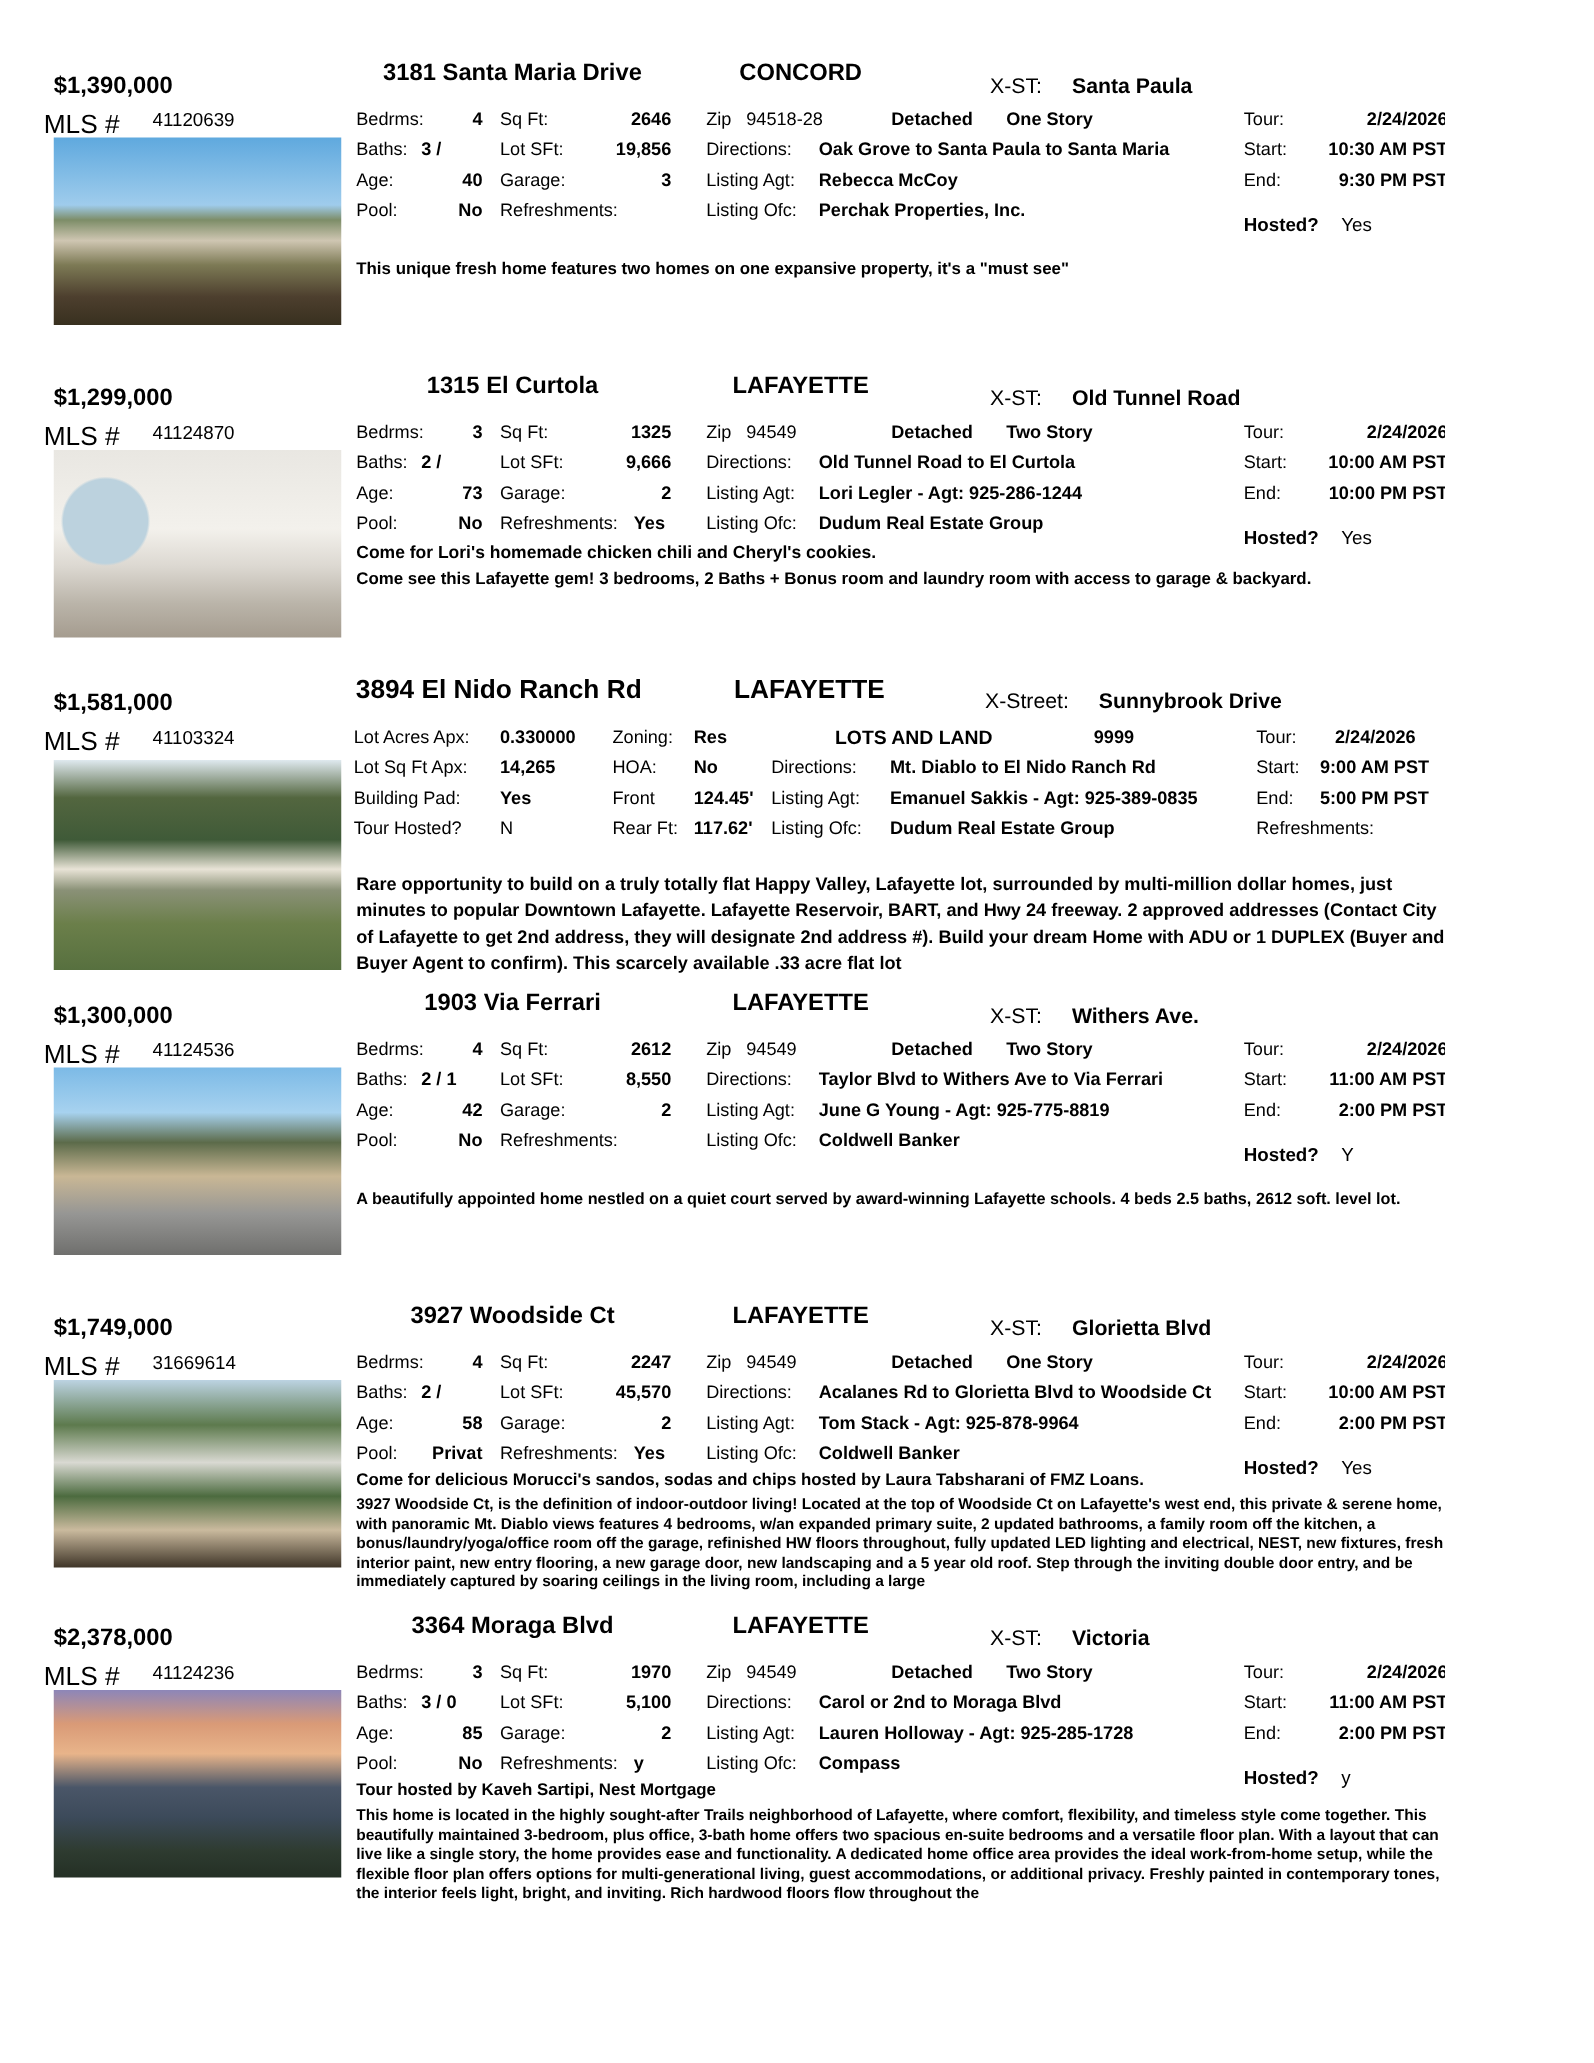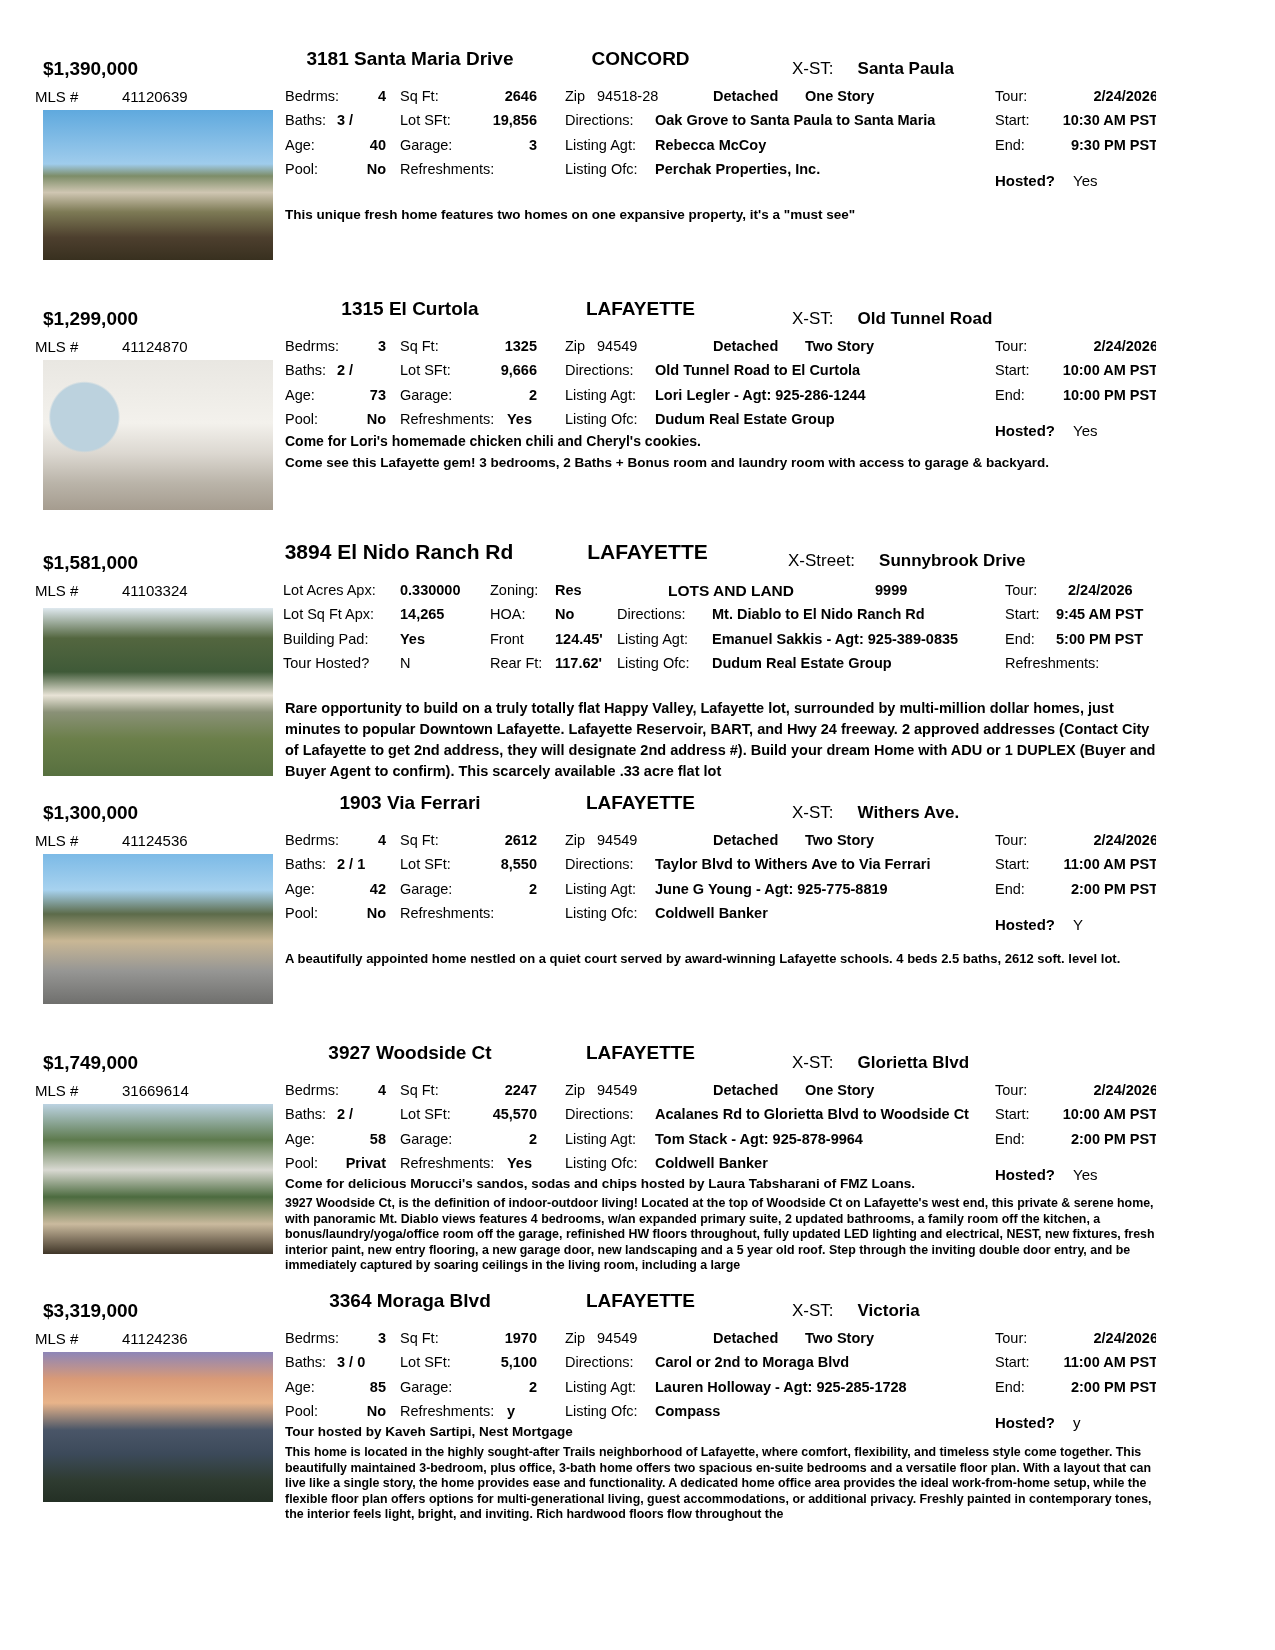--- a/index.html
+++ b/index.html
@@ -9,21 +9,21 @@
 .t{position:absolute;white-space:nowrap;font-size:14.5px;line-height:1.15}
 .b{font-weight:700}
 .price{font-size:19px;font-weight:700;left:43px;top:0}
 .addr{font-size:19px;font-weight:700;left:255px;top:-10px;width:310px;text-align:center}
 .city{font-size:19px;font-weight:700;left:558px;top:-10px;width:165px;text-align:center}
 .xst{font-size:17px;left:792px;top:1px}
 .xst .xv{font-weight:700;margin-left:24px}
 .addr3{font-size:21px;left:238px;top:-12px;width:322px}
 .city3{font-size:21px;left:560px;top:-12px;width:175px}
 .xst3{left:788px;top:-1px}
-.mlsl{left:35px;top:30px;font-size:15px}
+.mlsl{left:35px;top:30px;font-size:21px}
 .mlsn{left:122px;top:30px;font-size:15px}
 .photo{position:absolute;left:43px;top:52px;width:230px;height:150px}
 .photo3{top:56px;height:168px}
 .r1{top:30px}.r2{top:54px}.r3{top:79px}.r4{top:103px}.rh{top:114px}
 .la{left:285px}
 .va{left:285px;width:101px;text-align:right}
 .vab{left:337px}
 .lb{left:400px}
 .vb{left:400px;width:137px;text-align:right}
 .vrf{left:507px}
@@ -171,21 +171,21 @@
     <div class="t r1 code9999 b">9999</div>
     <div class="t r1 g-ld">Tour:</div>
     <div class="t r1 g-vd1 b">2/24/2026</div>
     <div class="t r2 g-la">Lot Sq Ft Apx:</div>
     <div class="t r2 g-va b">14,265</div>
     <div class="t r2 g-lb">HOA:</div>
     <div class="t r2 g-vb b">No</div>
     <div class="t r2 g-lc">Directions:</div>
     <div class="t r2 g-vc b">Mt. Diablo to El Nido Ranch Rd</div>
     <div class="t r2 g-ld">Start:</div>
-    <div class="t r2 g-vd b">9:45 AM PST</div>
+    <div class="t r2 g-vd b">9:00 AM PST</div>
     <div class="t r3 g-la">Building Pad:</div>
     <div class="t r3 g-va b">Yes</div>
     <div class="t r3 g-lb">Front</div>
     <div class="t r3 g-vb b">124.45'</div>
     <div class="t r3 g-lc">Listing Agt:</div>
     <div class="t r3 g-vc b">Emanuel Sakkis - Agt: 925-389-0835</div>
     <div class="t r3 g-ld">End:</div>
     <div class="t r3 g-vd b">5:00 PM PST</div>
     <div class="t r4 g-la">Tour Hosted?</div>
     <div class="t r4 g-va">N</div>
@@ -282,21 +282,21 @@
     <div class="t r4 vrf b">Yes</div>
     <div class="t r4 lc">Listing Ofc:</div>
     <div class="t r4 dirv b">Coldwell Banker</div>
     <div class="t rh hl b">Hosted?</div>
     <div class="t rh hv">Yes</div>
     <div class="t rm rm1-l5">Come for delicious Morucci's sandos, sodas and chips hosted by Laura Tabsharani of FMZ Loans.</div>
     <div class="t rm para-l5">3927 Woodside Ct, is the definition of indoor-outdoor living! Located at the top of Woodside Ct on Lafayette's west end, this private &amp; serene home, with panoramic Mt. Diablo views features 4 bedrooms, w/an expanded primary suite, 2 updated bathrooms, a family room off the kitchen, a bonus/laundry/yoga/office room off the garage, refinished HW floors throughout, fully updated LED lighting and electrical, NEST, new fixtures, fresh interior paint, new entry flooring, a new garage door, new landscaping and a 5 year old roof.   Step through the inviting double door entry, and be immediately captured by soaring ceilings in the living room, including a large</div>
   </section>
 
   <section class="listing" style="top:1300px">
-    <div class="t price">$3,319,000</div>
+    <div class="t price">$2,378,000</div>
     <div class="t addr">3364 Moraga Blvd</div>
     <div class="t city">LAFAYETTE</div>
     <div class="t xst"><span>X-ST:</span><span class="xv">Victoria</span></div>
     <div class="t mlsl">MLS #</div>
     <div class="t mlsn">41124236</div>
     <div class="photo p5" role="img" aria-label="blue home at sunset with dramatic sky and mature trees"></div>
     <div class="t r1 la">Bedrms:</div>
     <div class="t r1 va b">3</div>
     <div class="t r1 lb">Sq Ft:</div>
     <div class="t r1 vb b">1970</div>

